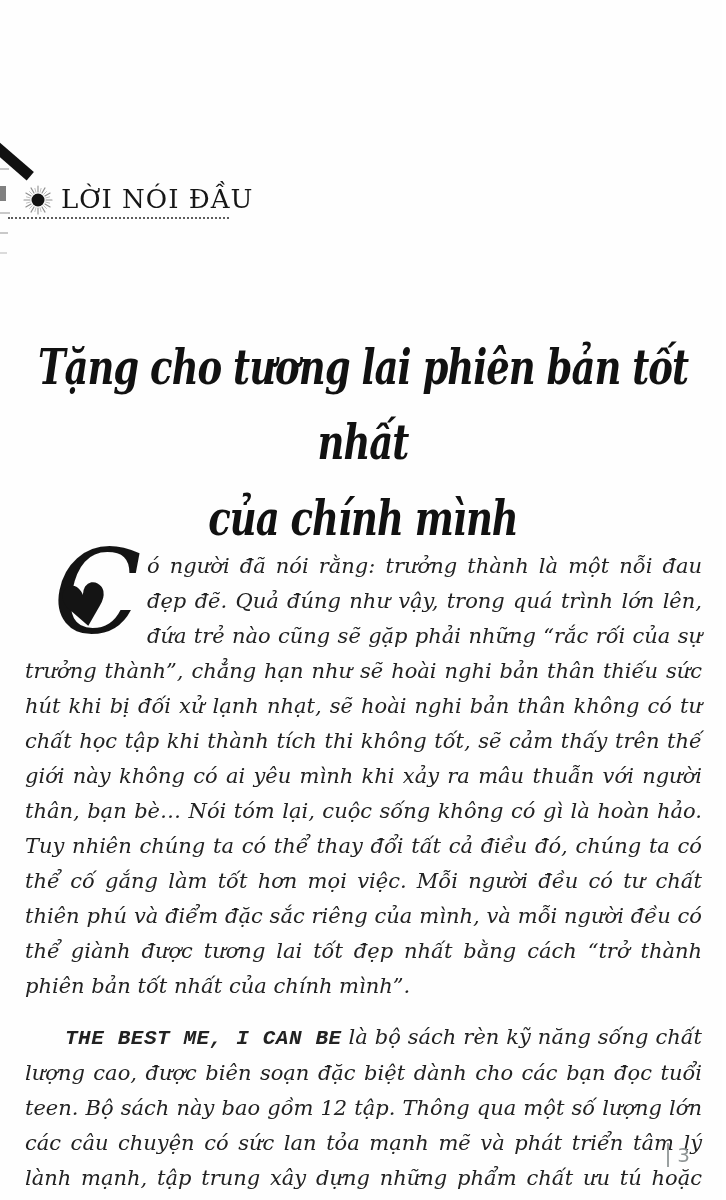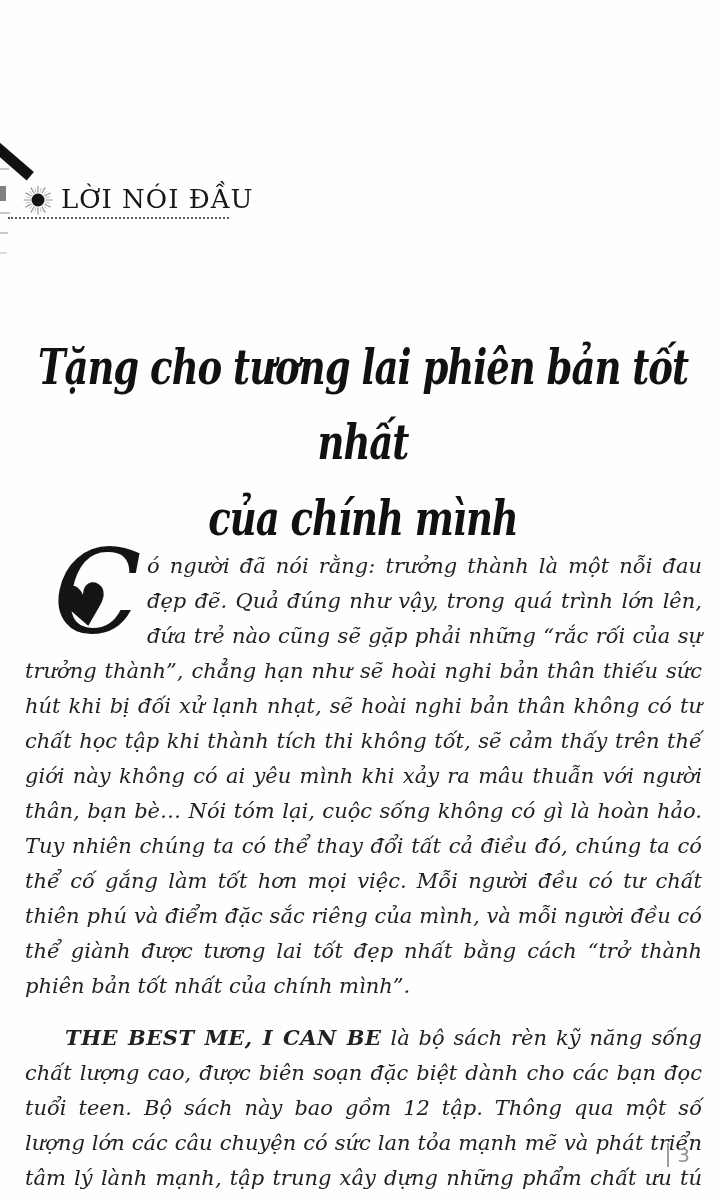--- a/index.html
+++ b/index.html
@@ -98,21 +98,21 @@
     font-size: 21px;
     line-height: 35px;
     text-align: justify;
     color: #222;
   }
   .body-text p { margin: 0; }
   .p2 {
     margin-top: 16px !important;
     text-indent: 40px;
   }
-  .p2 b { letter-spacing: 0.5px; }
+  .p2 b { letter-spacing: 0.5px; font-family: Liberation Mono, monospace; }
 
   .dropcap-box {
     float: left;
     position: relative;
     width: 116px;
     height: 102px;
     margin: 2px 6px 0 0;
   }
   .dropcap-letter {
     position: absolute;

